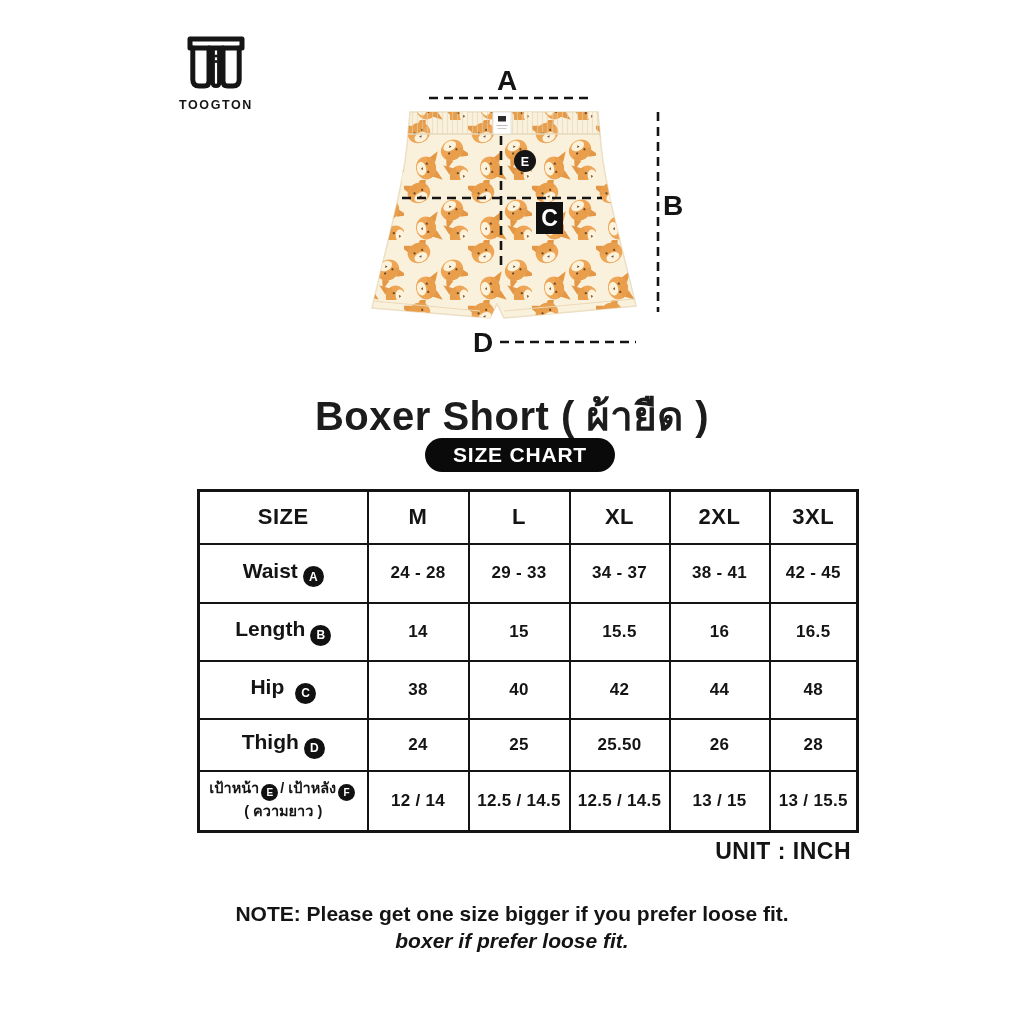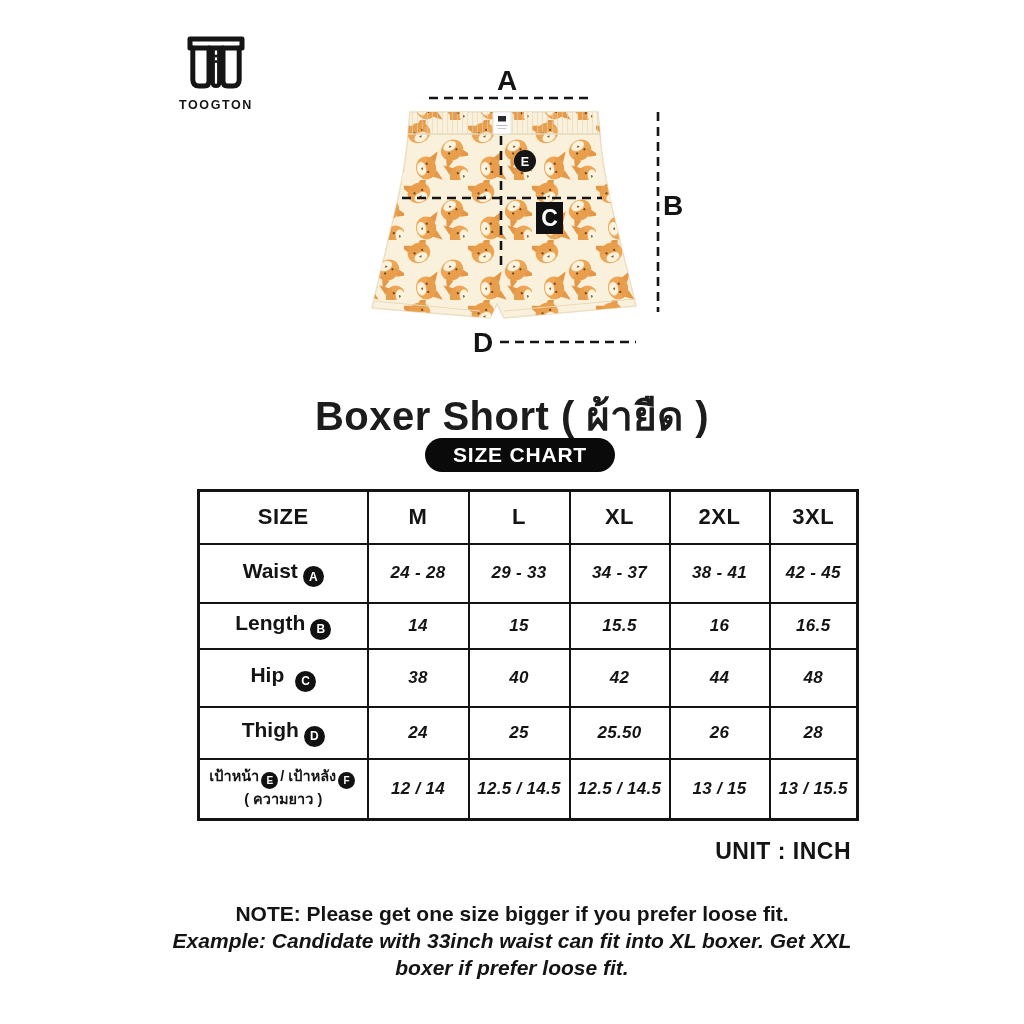--- a/index.html
+++ b/index.html
@@ -41,25 +41,25 @@
     border-collapse: collapse; table-layout: fixed;
     width: 659px;
   }
   .size-table td, .size-table th {
     border: 2px solid #141414;
     text-align: center; vertical-align: middle;
     background: #ffffff;
   }
   .size-table { border: 3px solid #141414; }
   .size-table th { font-size: 22px; font-weight: 800; letter-spacing: 0.5px; }
-  .size-table td.val { font-size: 17px; font-weight: 700; letter-spacing: 0.3px; font-style: italic; }
+  .size-table td.val { font-size: 17px; font-weight: 700; letter-spacing: 0.3px; }
   .size-table td.lbl { font-size: 21px; font-weight: 800; }
   .h-head  { height: 53px; }
   .h-waist { height: 59px; }
-  .h-len   { height: 46px; }
+  .h-len   { height: 58px; }
   .h-hip   { height: 58px; }
   .h-thigh { height: 52px; }
   .h-crotch{ height: 61px; }
   .mk {
     display: inline-flex; align-items: center; justify-content: center;
     width: 21px; height: 21px; border-radius: 50%;
     background: #111; color: #fff;
     font-size: 12px; font-weight: 800;
     vertical-align: -3px; margin-left: 5px;
   }
@@ -237,15 +237,14 @@
     <td class="val">13 / 15</td>
     <td class="val">13 / 15.5</td>
   </tr>
 </tbody>
   </table>
 
 <div class="abs unit">UNIT : INCH</div>
 
 <div class="abs note">
   <div class="note-line1">NOTE: Please get one size bigger if you prefer loose fit.</div>
-  <div class="note-line2">Example: Candidate with 33inch waist can fit into XL boxer. Get XXL</div>
   <div class="note-line3">boxer if prefer loose fit.</div>
 </div>
 
 </body></html>

